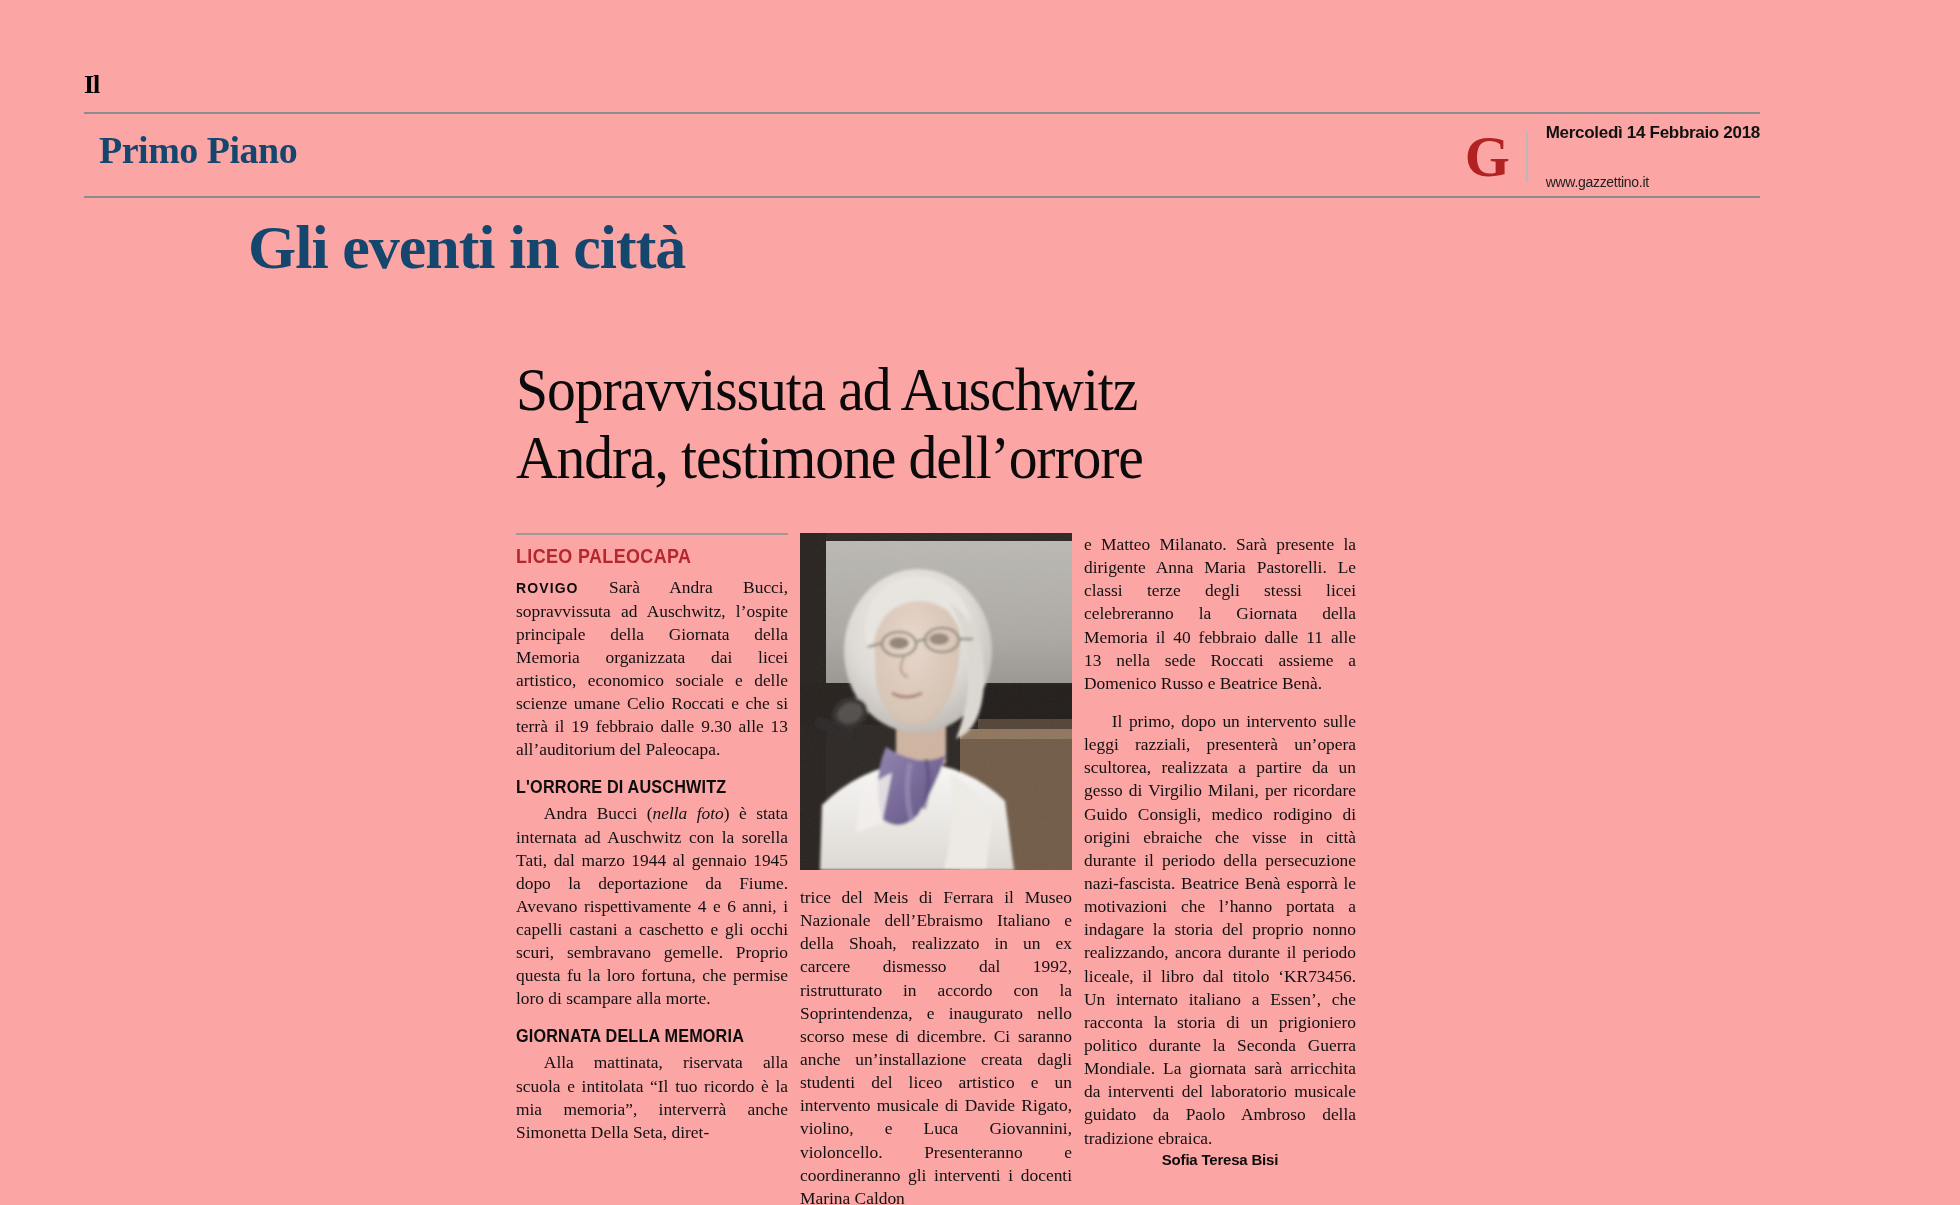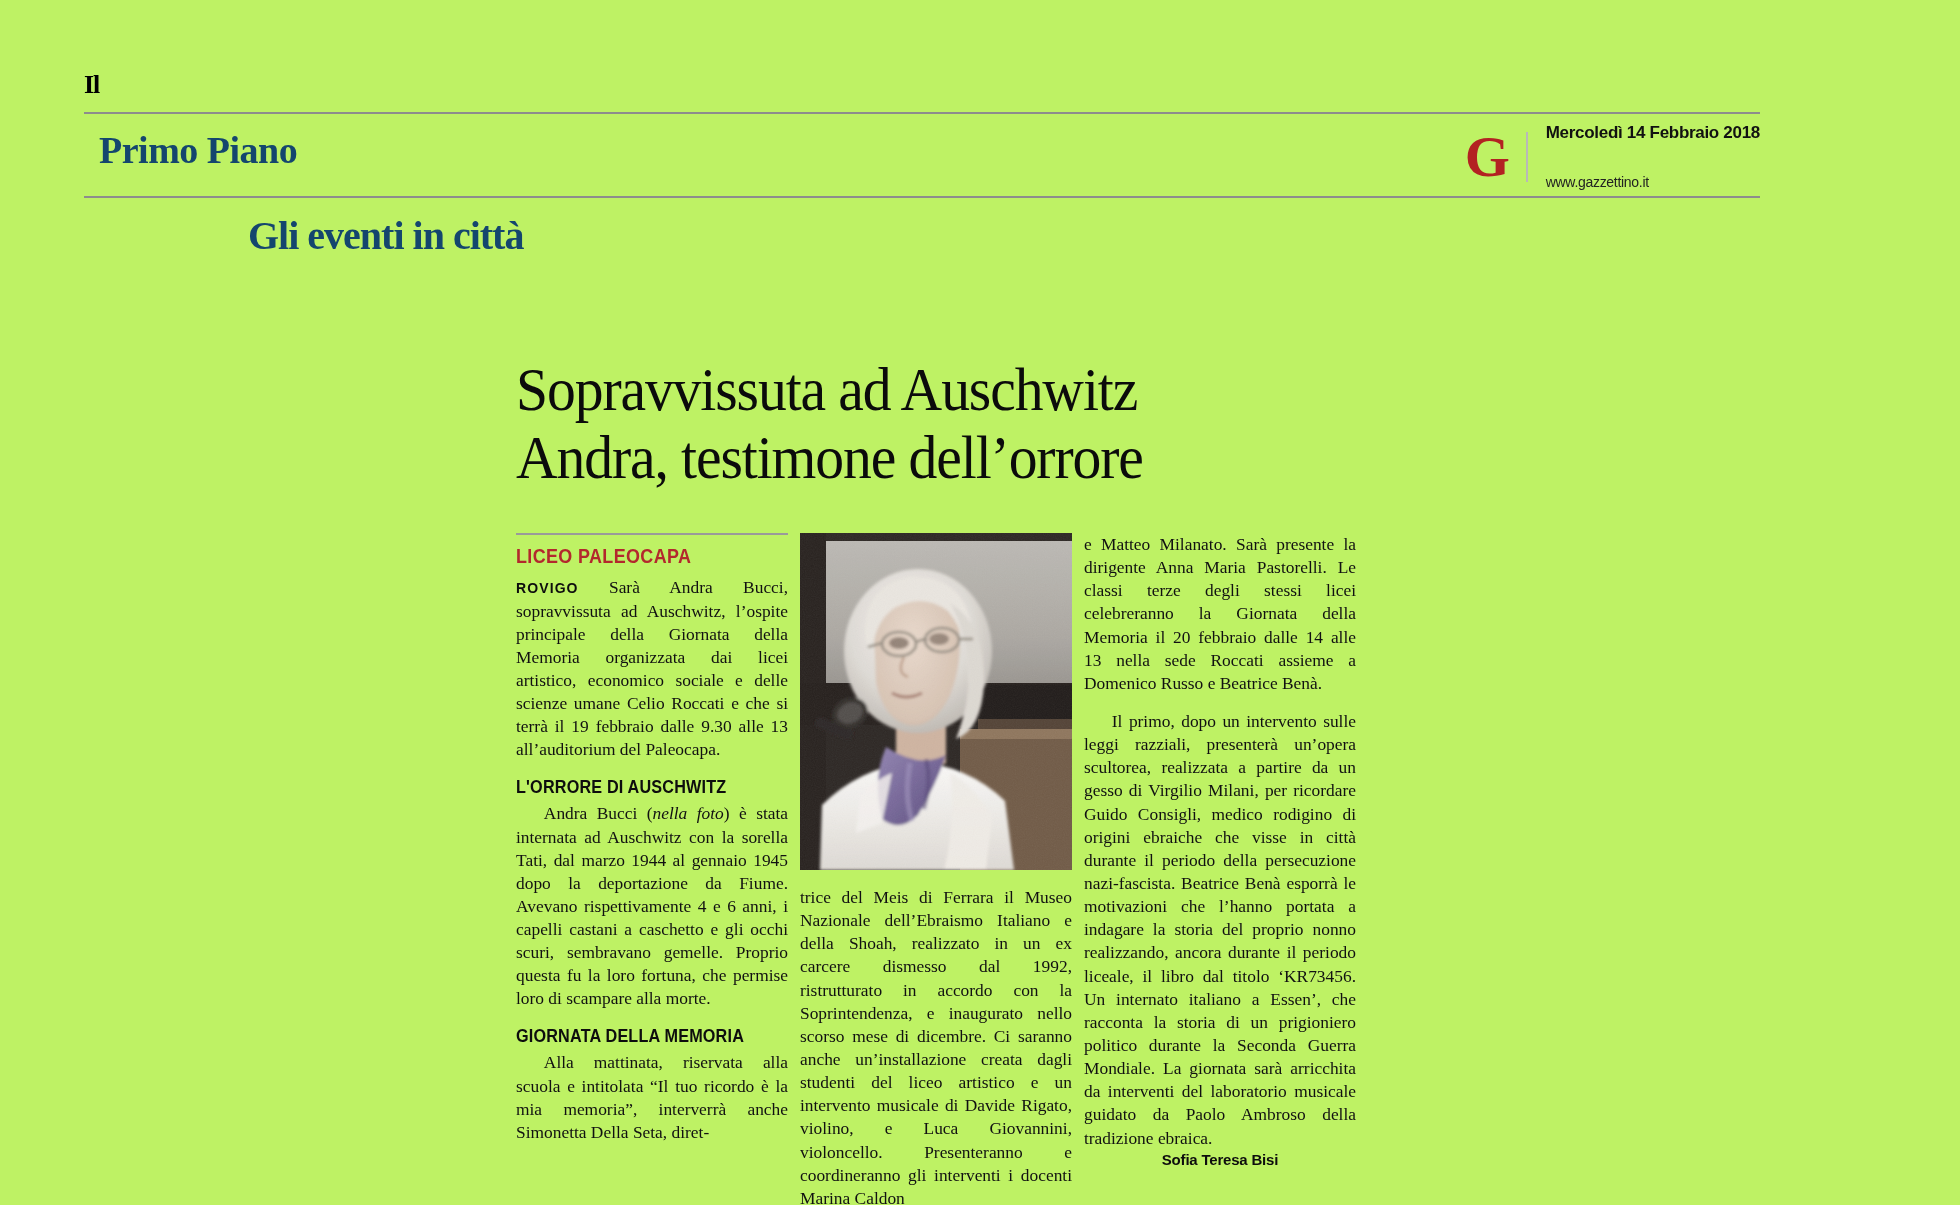--- a/index.html
+++ b/index.html
@@ -14,21 +14,21 @@
     overflow: hidden;
     font-family: "Liberation Serif", "DejaVu Serif", serif;
     color: #111111;
     -webkit-font-smoothing: antialiased;
   }
 
   .page {
     position: relative;
     width: 1960px;
     height: 1205px;
-    background: #bef264;
+    background: #fca5a5;
     box-sizing: border-box;
   }
 
   
   .folio {
     position: absolute;
     left: 84px;
     top: 72px;
     font-family: "Liberation Serif", serif;
     font-weight: bold;
@@ -115,21 +115,21 @@
     line-height: 1.35;
   }
 
   
   .kicker {
     position: absolute;
     left: 248px;
     top: 216px;
     font-family: "Liberation Serif", "DejaVu Serif", serif;
     font-weight: bold;
-    font-size: 40px;
+    font-size: 62px;
     line-height: 1;
     color: #14466e;
     letter-spacing: -1px;
   }
 
   
   .headline {
     position: absolute;
     left: 516px;
     top: 356px;
@@ -357,18 +357,18 @@
       <rect x="0" y="0" width="272" height="337" filter="url(#grain)" fill="none" opacity="0.5"></rect>
       <rect x="0" y="0" width="272" height="337" fill="#ffffff" opacity="0.05"></rect>
     </svg>
   </div>
 
   <div class="col" id="col2" style="top:886px;">
     <p class="body noindent">trice del Meis di Ferrara il Museo Nazionale dell’Ebraismo Italiano e della Shoah, realizzato in un ex carcere dismesso dal 1992, ristrutturato in accordo con la Soprintendenza, e inaugurato nello scorso mese di dicembre. Ci saranno anche un’installazione creata dagli studenti del liceo artistico e un intervento musicale di Davide Rigato, violino, e Luca Giovannini, violoncello. Presenteranno e coordineranno gli interventi i docenti Marina Caldon</p>
   </div>
 
   <div class="col" id="col3">
-    <p class="body noindent">e Matteo Milanato. Sarà presente la dirigente Anna Maria Pastorelli. Le classi terze degli stessi licei celebreranno la Giornata della Memoria il 20 febbraio dalle 14 alle 13 nella sede Roccati assieme a Domenico Russo e Beatrice Benà.</p>
+    <p class="body noindent">e Matteo Milanato. Sarà presente la dirigente Anna Maria Pastorelli. Le classi terze degli stessi licei celebreranno la Giornata della Memoria il 40 febbraio dalle 11 alle 13 nella sede Roccati assieme a Domenico Russo e Beatrice Benà.</p>
     <p class="body">Il primo, dopo un intervento sulle leggi razziali, presenterà un’opera scultorea, realizzata a partire da un gesso di Virgilio Milani, per ricordare Guido Consigli, medico rodigino di origini ebraiche che visse in città durante il periodo della persecuzione nazi-fascista. Beatrice Benà esporrà le motivazioni che l’hanno portata a indagare la storia del proprio nonno realizzando, ancora durante il periodo liceale, il libro dal titolo ‘KR73456. Un internato italiano a Essen’, che racconta la storia di un prigioniero politico durante la Seconda Guerra Mondiale. La giornata sarà arricchita da interventi del laboratorio musicale guidato da Paolo Ambroso della tradizione ebraica.</p>
     <div class="byline">Sofia Teresa Bisi</div>
   </div>
 
 </div>
 
 </body></html>

